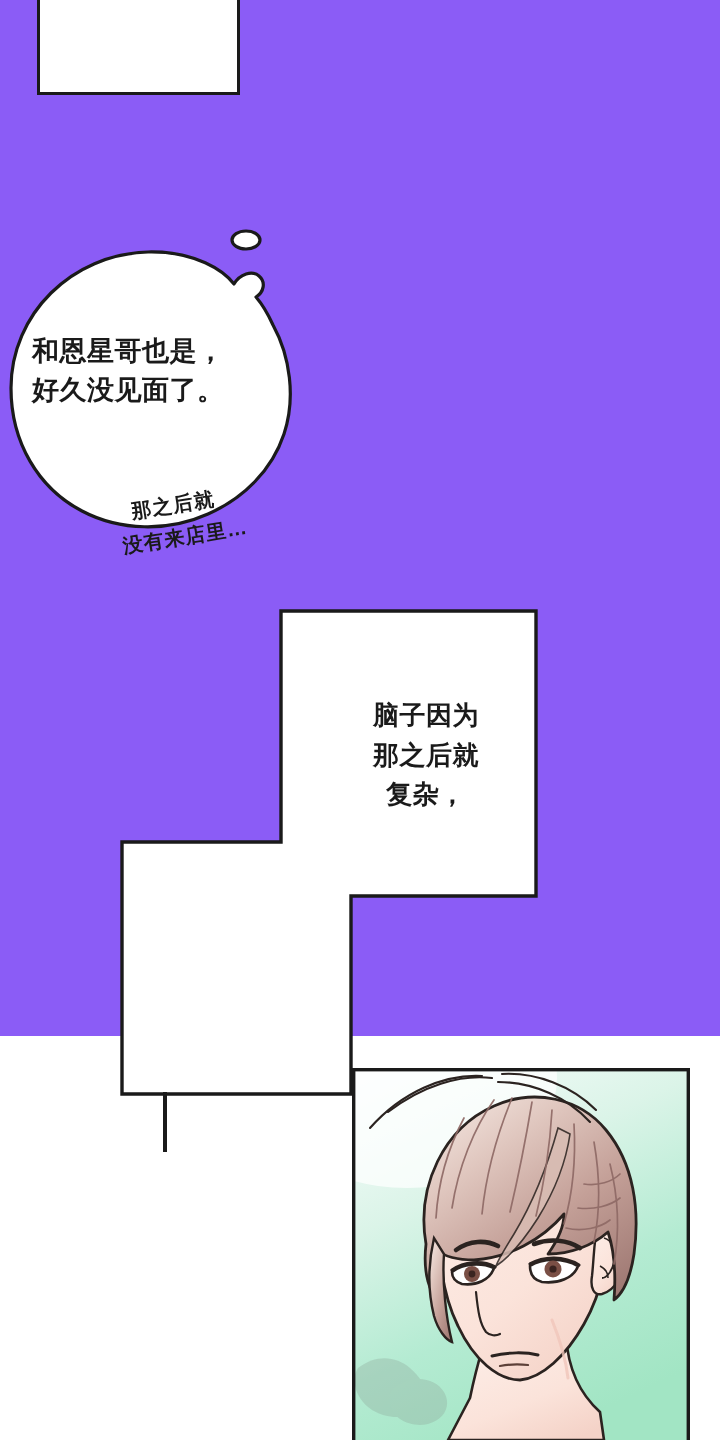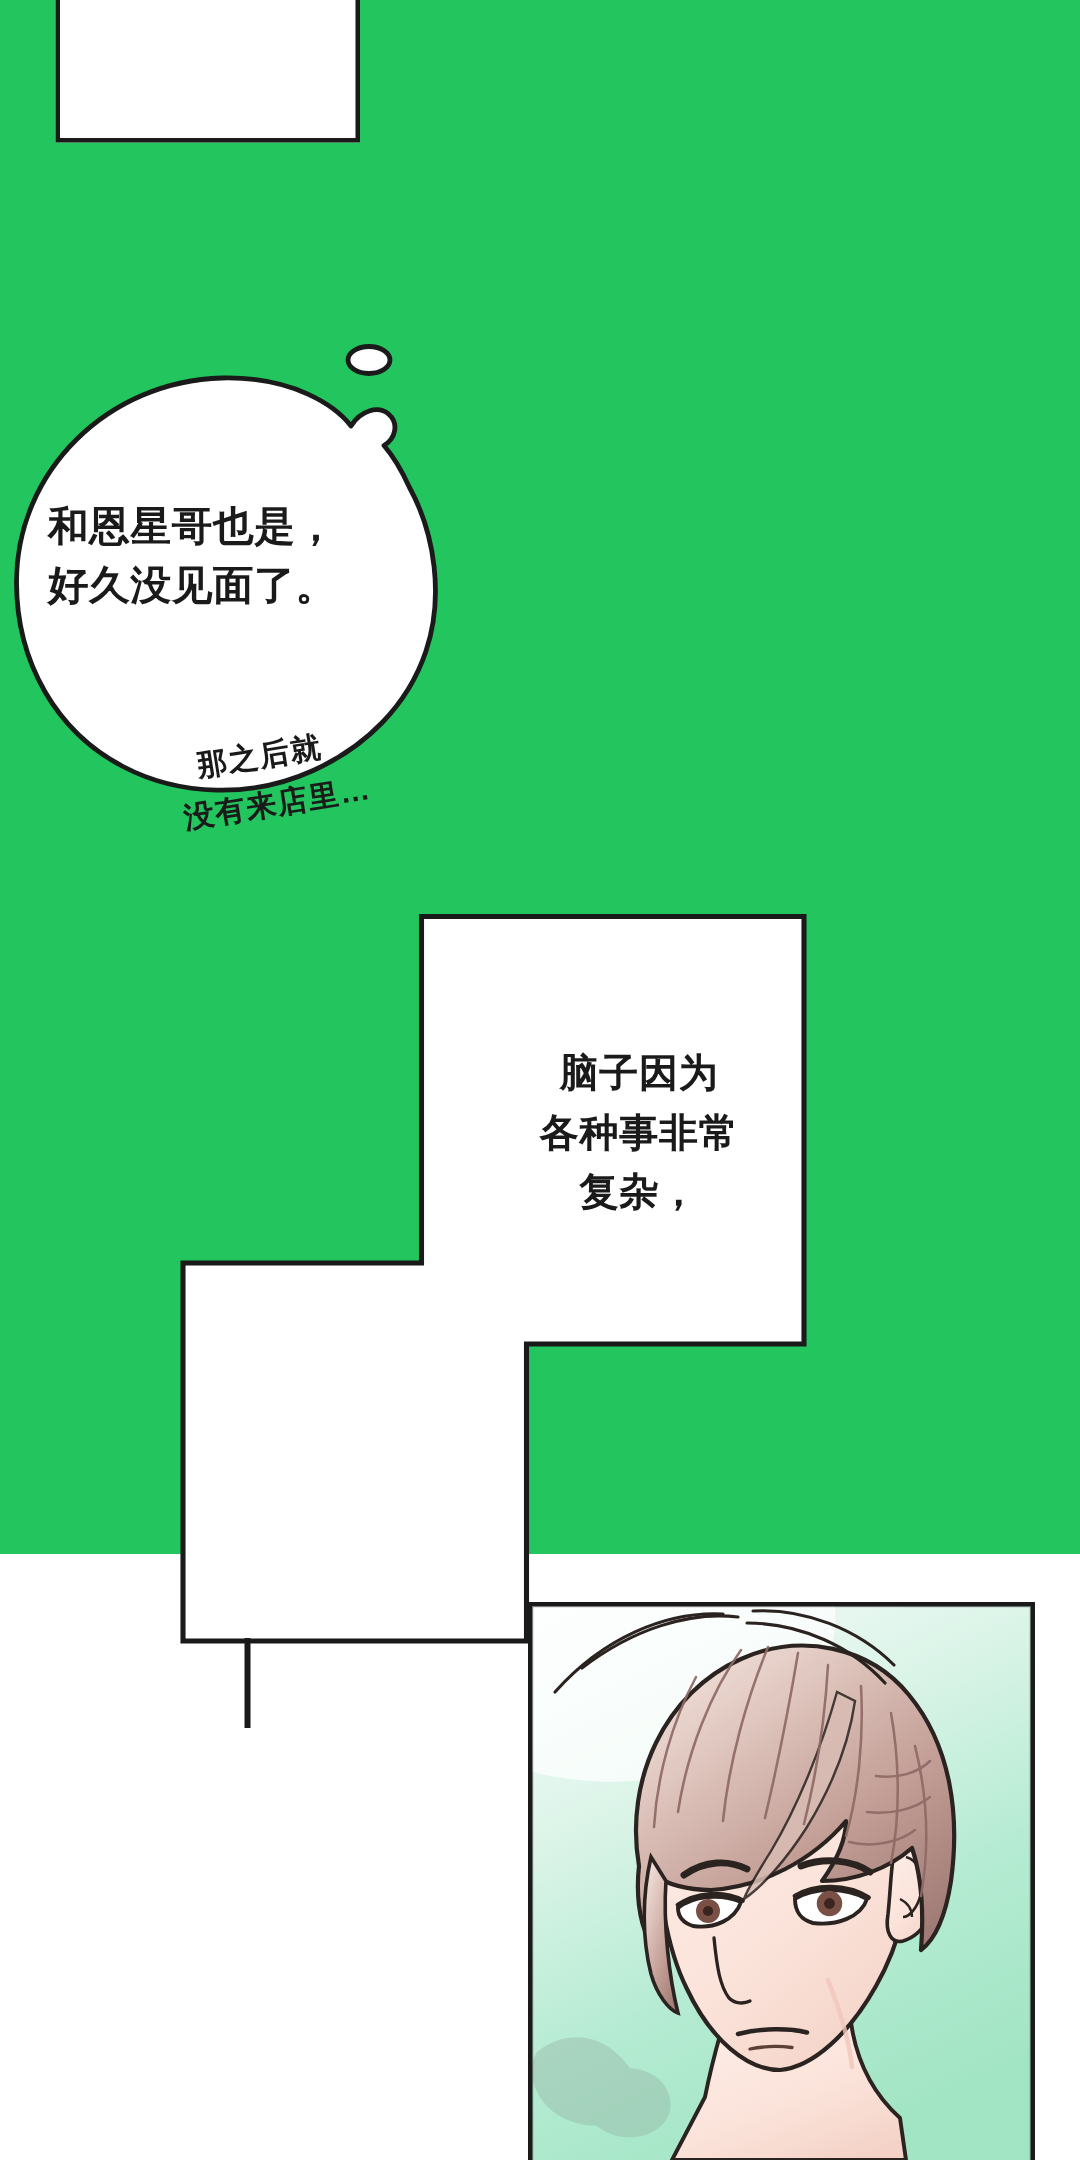--- a/index.html
+++ b/index.html
@@ -14,21 +14,21 @@
     position: relative;
     overflow: hidden;
     font-family: "Liberation Sans", "DejaVu Sans", sans-serif;
   }
 
   #page {
     position: absolute;
     left: 0; top: 0;
     width: 720px;
     height: 1036px;
-    background: #22c55e;
+    background: #8b5cf6;
   }
 
   
   .panel-top {
     position: absolute;
     left: 37px;
     top: -4px;
     width: 203px;
     height: 99px;
     background: #ffffff;
@@ -192,21 +192,21 @@
                L 426 296
                L 241 296
                L 241 494
                L 12 494
                L 12 242
                L 171 242
                Z" fill="#ffffff" stroke="#1a1a1a" stroke-width="3.4" stroke-linejoin="miter"></path>
     </svg>
 
     <div class="narr-upper">脑子因为
-各种事非常
+那之后就
 复杂，</div>
 
   </div>
 
   <div class="connector"></div>
 
   <div class="panel-art">
     <svg class="art-svg" viewBox="0 0 338 372" preserveAspectRatio="none">
       <defs>
         <linearGradient id="bgGrad" x1="0.12" y1="0" x2="0.55" y2="1">

